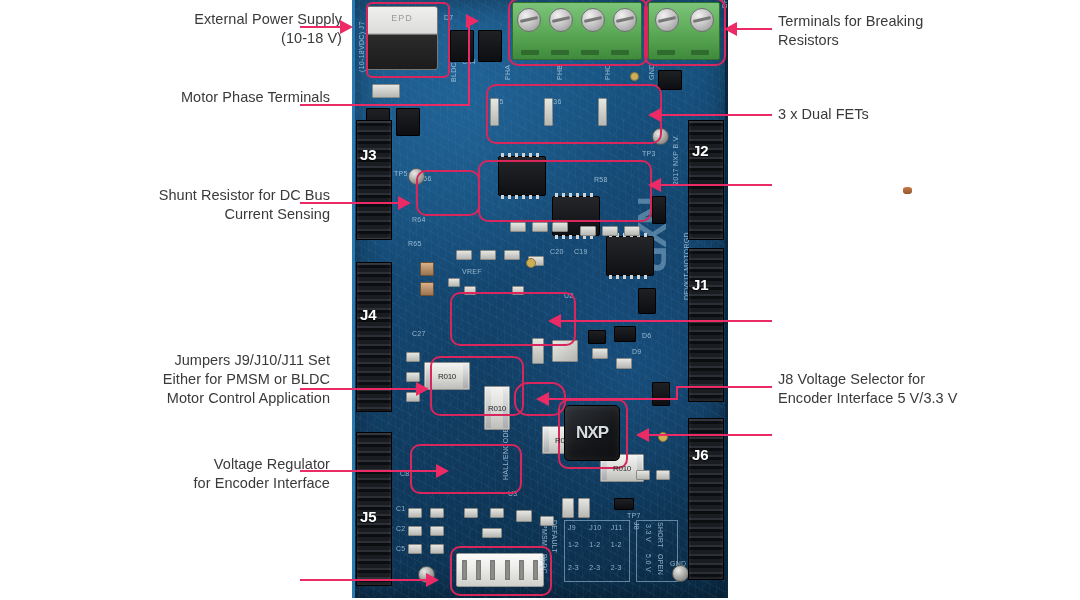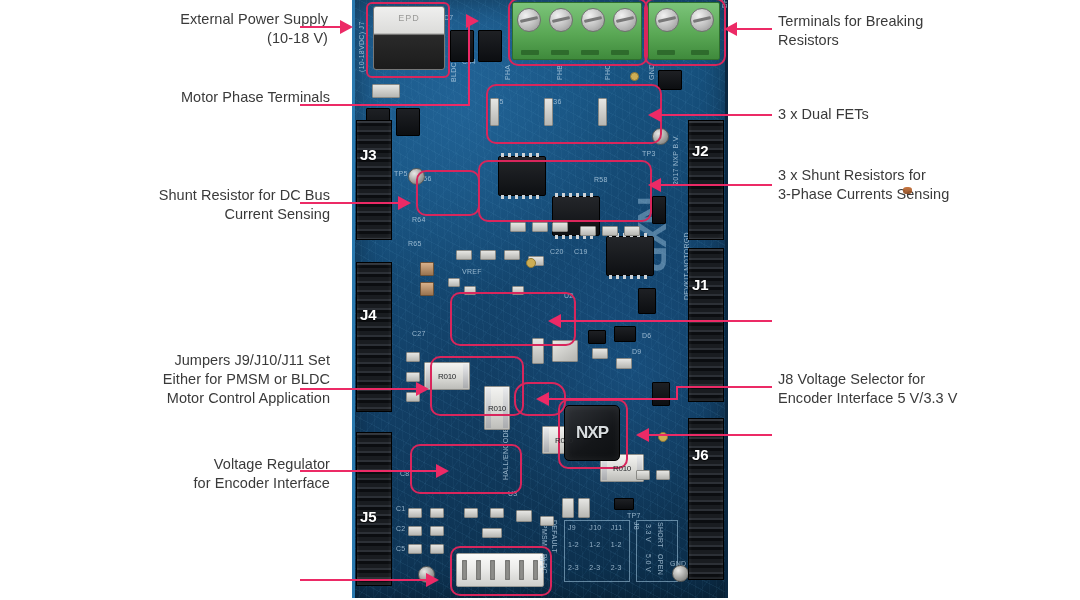--- a/index.html
+++ b/index.html
@@ -247,21 +247,21 @@
     <div class="silk" style="left:212px;top:292px;">U2</div>
     <div class="silk" style="left:156px;top:490px;">U3</div>
     <div class="silk" style="left:48px;top:470px;">C8</div>
     <div class="silk" style="left:44px;top:505px;">C1</div>
     <div class="silk" style="left:44px;top:525px;">C2</div>
     <div class="silk" style="left:44px;top:545px;">C5</div>
     <div class="silk" style="left:318px;top:560px;">GND</div>
 
     <div class="nxp-silk" style="left:322px;top:196px;">NXP</div>
 
-    <div class="part inductor" style="left:21px;top:6px;width:70px;height:62px;">
+    <div class="part inductor" style="left:14px;top:6px;width:70px;height:62px;">
       <div class="ic-txt">EPD</div>
     </div>
 
     <div class="part smd" style="left:98px;top:30px;width:22px;height:30px;"></div>
     <div class="part smd" style="left:126px;top:30px;width:22px;height:30px;"></div>
 
     <div class="part term" style="left:160px;top:2px;width:128px;height:56px;">
       <div class="screw"></div>
       <div class="screw"></div>
       <div class="screw"></div>
@@ -414,21 +414,21 @@
     <div class="hl" style="left:64px;top:170px;width:60px;height:42px;"></div>
     <div class="hl" style="left:126px;top:160px;width:170px;height:58px;"></div>
     <div class="hl" style="left:98px;top:292px;width:122px;height:50px;"></div>
     <div class="hl" style="left:78px;top:356px;width:90px;height:56px;"></div>
     <div class="hl" style="left:162px;top:382px;width:48px;height:30px;border-radius:14px;"></div>
     <div class="hl" style="left:206px;top:399px;width:66px;height:66px;"></div>
     <div class="hl" style="left:58px;top:444px;width:108px;height:46px;"></div>
     <div class="hl" style="left:98px;top:546px;width:98px;height:46px;"></div>
   </div>
 
-  <div class="label right-al" style="left:38px;top:10px;width:290px;">External Power Supply
+  <div class="label right-al" style="left:52px;top:10px;width:290px;">External Power Supply
 (10-18 V)</div>
   <div class="leader" style="left:300px;top:26px;width:42px;"></div>
   <div class="arrow r" style="left:340px;top:20px;"></div>
 
   <div class="label right-al" style="left:40px;top:88px;width:290px;">Motor Phase Terminals</div>
   <div class="leader" style="left:300px;top:104px;width:170px;"></div>
   <div class="leader v" style="left:468px;top:20px;height:86px;"></div>
   <div class="arrow r" style="left:466px;top:14px;"></div>
 
   <div class="label right-al" style="left:20px;top:186px;width:310px;">Shunt Resistor for DC Bus
@@ -452,22 +452,20 @@
 
   <div class="label left-al" style="left:778px;top:12px;width:290px;">Terminals for Breaking
 Resistors</div>
   <div class="leader" style="left:736px;top:28px;width:36px;"></div>
   <div class="arrow l" style="left:724px;top:22px;"></div>
 
   <div class="label left-al" style="left:778px;top:105px;width:290px;">3 x Dual FETs</div>
   <div class="leader" style="left:660px;top:114px;width:112px;"></div>
   <div class="arrow l" style="left:648px;top:108px;"></div>
 
-  <div class="label left-al" style="left:778px;top:166px;width:300px;">3 x Shunt Resistors for
-3-Phase Currents Sensing</div>
   <div class="smudge" style="left:903px;top:187px;"></div>
   <div class="leader" style="left:660px;top:184px;width:112px;"></div>
   <div class="arrow l" style="left:648px;top:178px;"></div>
 
   <div class="leader" style="left:560px;top:320px;width:212px;"></div>
   <div class="arrow l" style="left:548px;top:314px;"></div>
 
   <div class="label left-al" style="left:778px;top:370px;width:300px;">J8 Voltage Selector for
 Encoder Interface 5 V/3.3 V</div>
   <div class="leader" style="left:678px;top:386px;width:94px;"></div>

